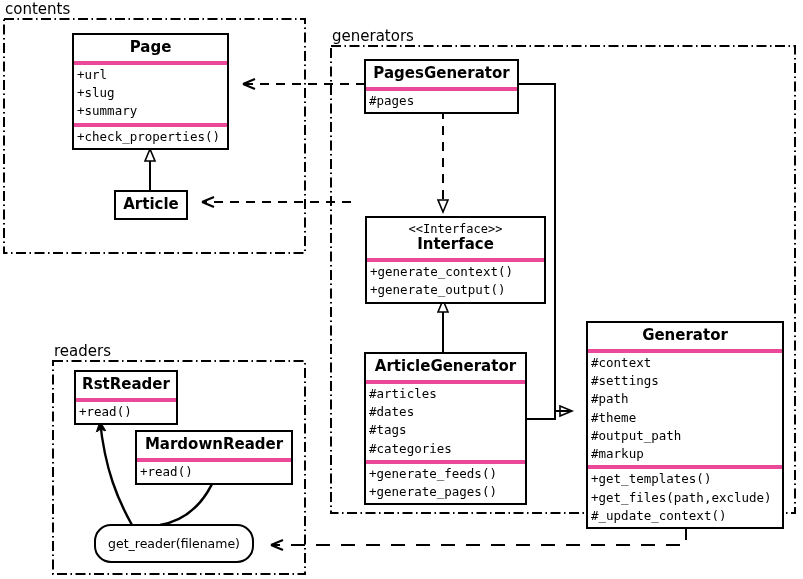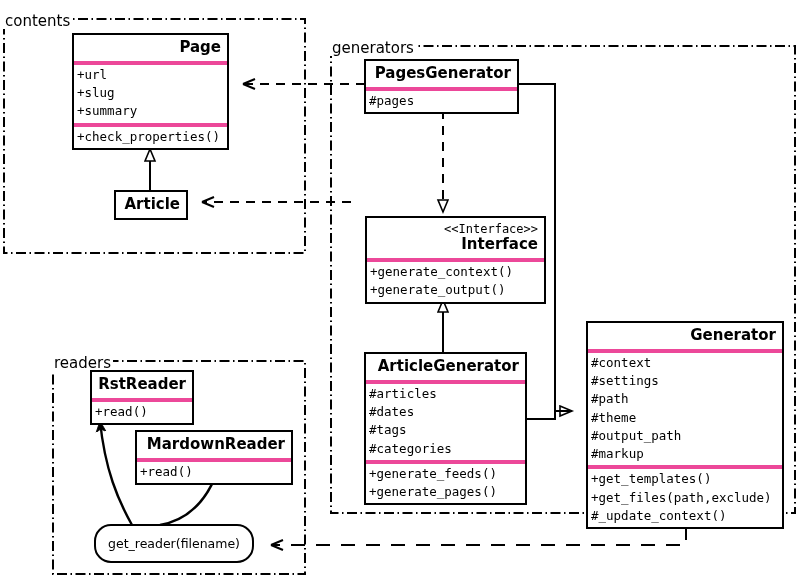--- a/index.html
+++ b/index.html
@@ -27,36 +27,35 @@
   
   .pkg-label {
     position: absolute;
     font-family: "DejaVu Sans", sans-serif;
     font-size: 15px;
     color: #000000;
     background: #ffffff;
     line-height: 1;
     white-space: nowrap;
     padding: 0 2px;
-    margin-top: 12px;
   }
 
   
   .uml {
     position: absolute;
     box-sizing: border-box;
     border: 2px solid #000000;
     background: #ffffff;
     color: #000000;
   }
   .uml .name {
     font-family: "DejaVu Sans", sans-serif;
     font-weight: bold;
     font-size: 15px;
-    text-align: right;
+    text-align: center;
     padding: 4px 6px 5px 6px;
     line-height: 1.12;
     white-space: nowrap;
   }
   .uml .stereo {
     font-family: "DejaVu Sans Mono", monospace;
     font-weight: normal;
     font-size: 12px;
     display: block;
     line-height: 1.2;
@@ -232,21 +231,21 @@
       <div>#output_path</div>
       <div>#markup</div>
     </div>
     <div class="compartment">
       <div>+get_templates()</div>
       <div>+get_files(path,exclude)</div>
       <div>#_update_context()</div>
     </div>
   </div>
 
-  <div class="uml" style="left:74px; top:370px; width:104px;margin-left:16px;">
+  <div class="uml" style="left:74px; top:370px; width:104px;">
     <div class="name">RstReader</div>
     <div class="compartment">
       <div>+read()</div>
     </div>
   </div>
 
   <div class="uml" style="left:135px; top:430px; width:158px;">
     <div class="name">MardownReader</div>
     <div class="compartment">
       <div>+read()</div>

